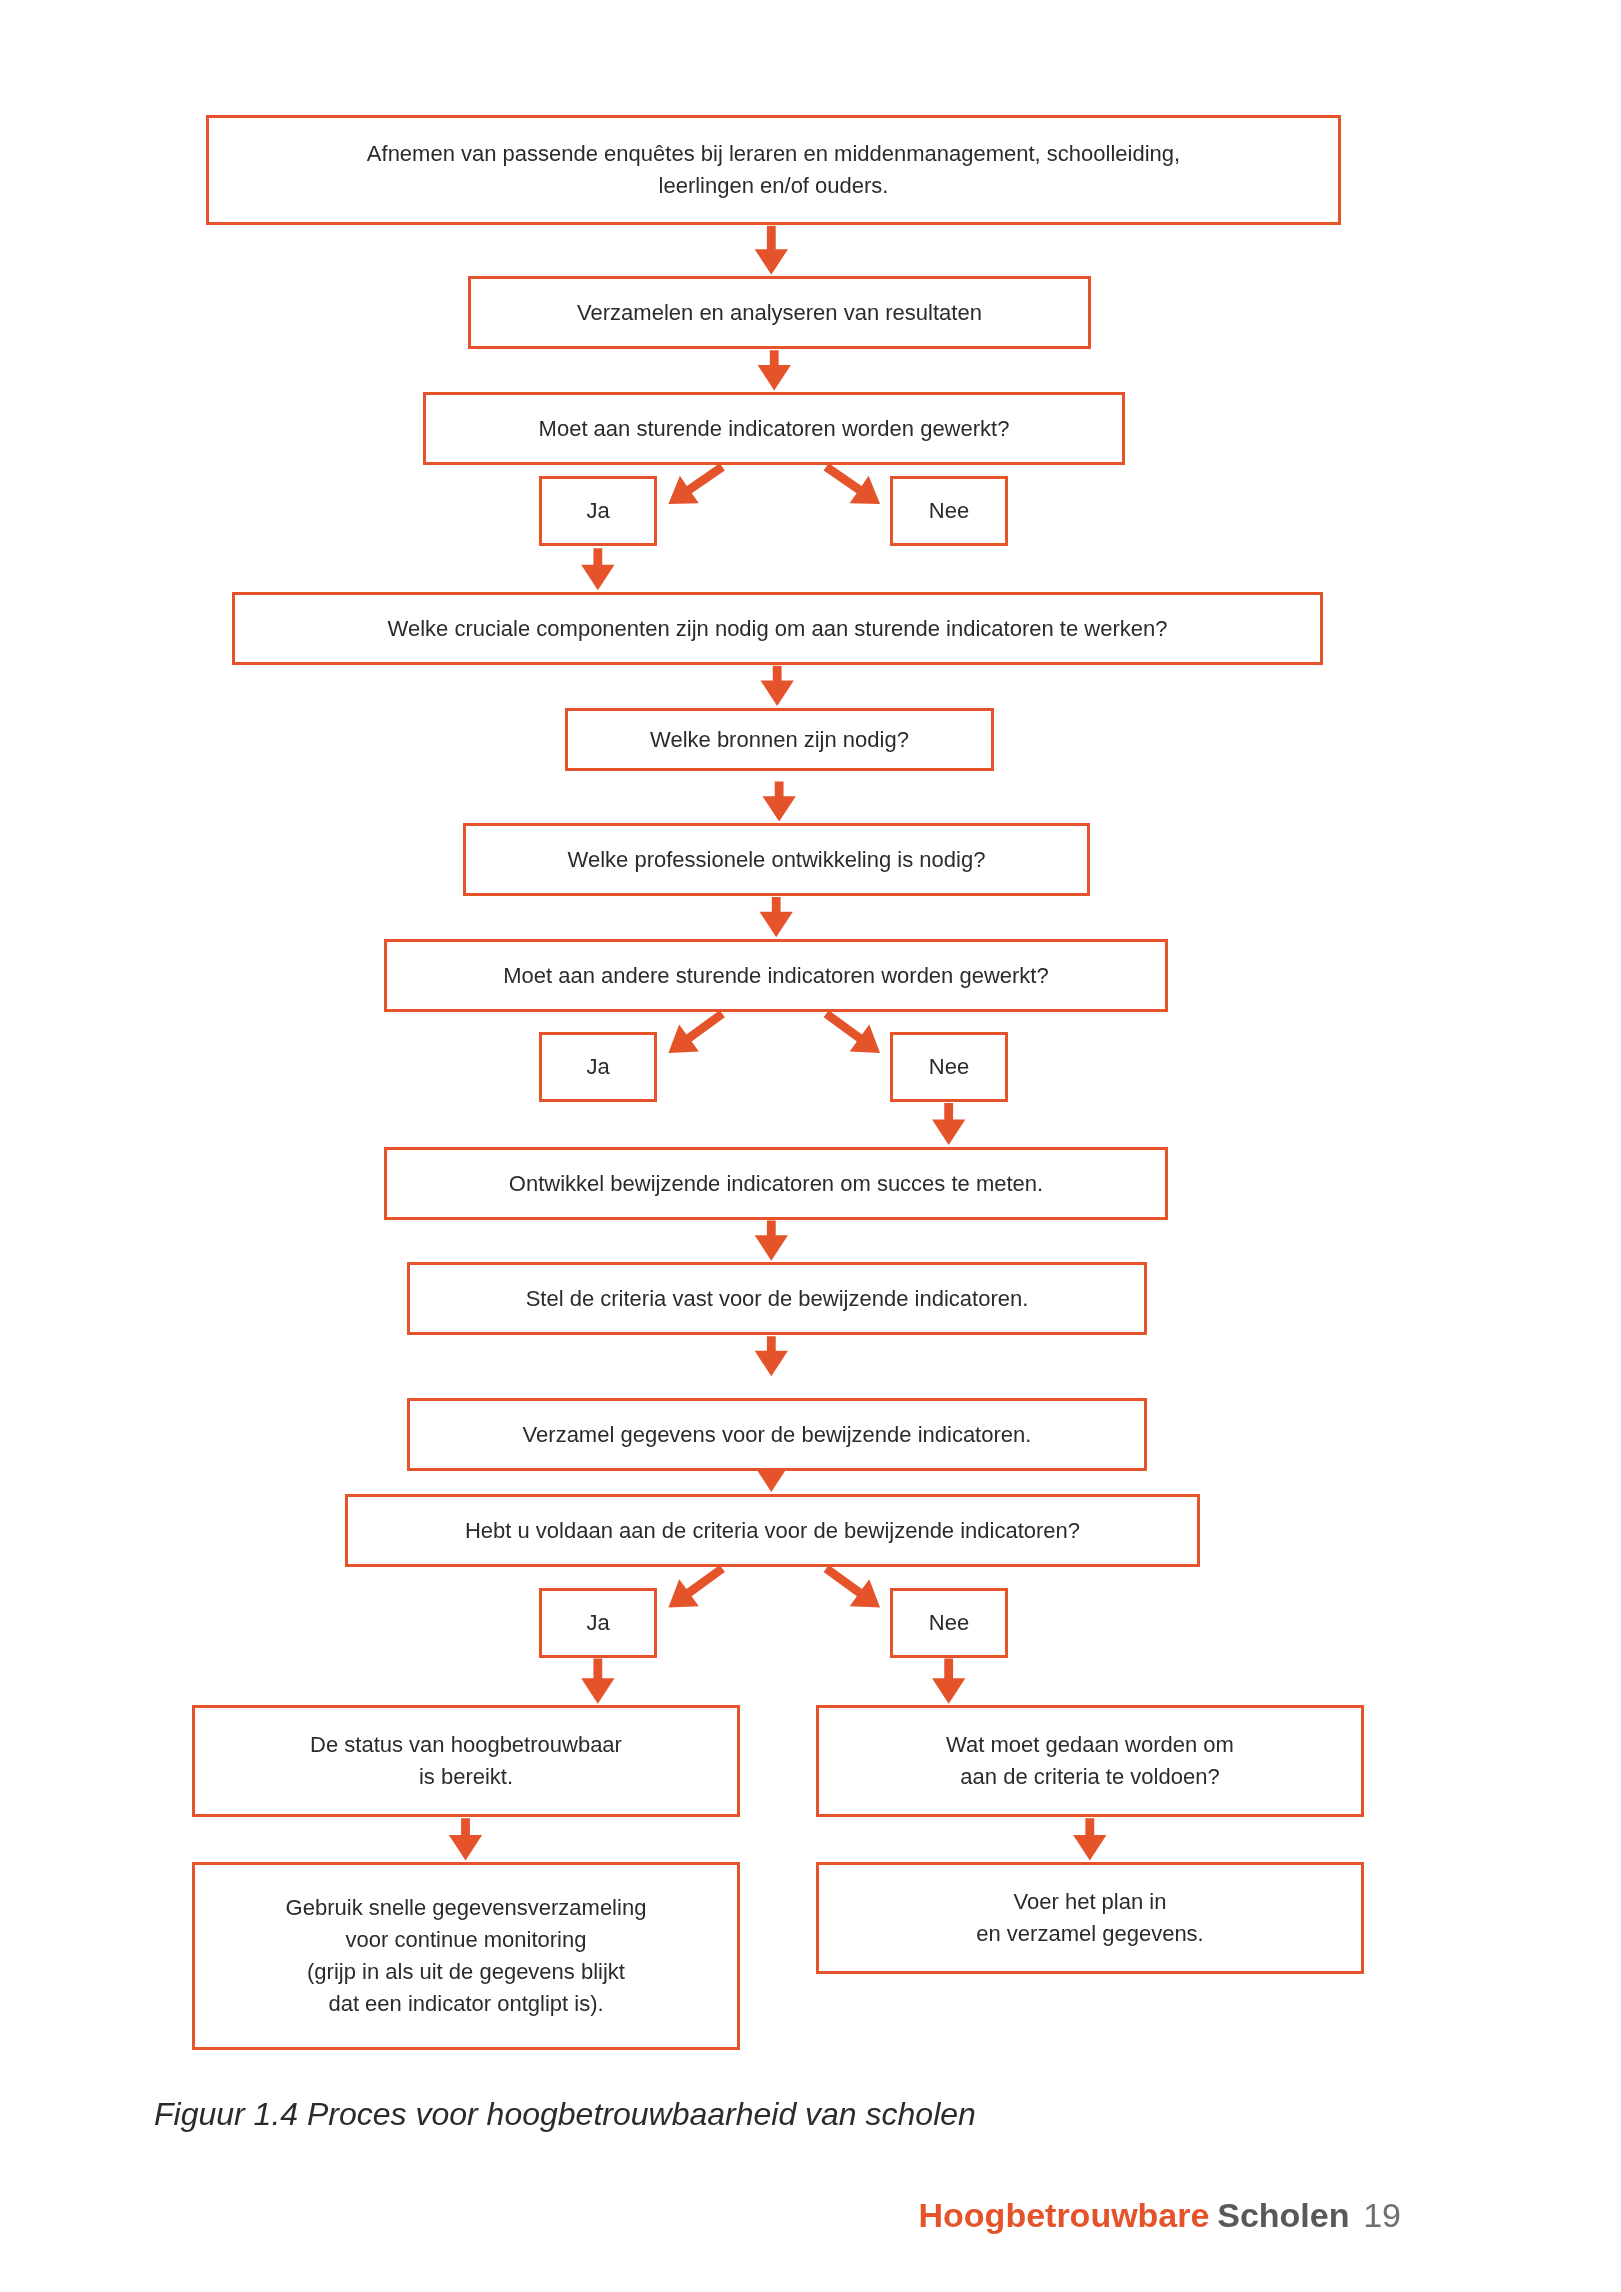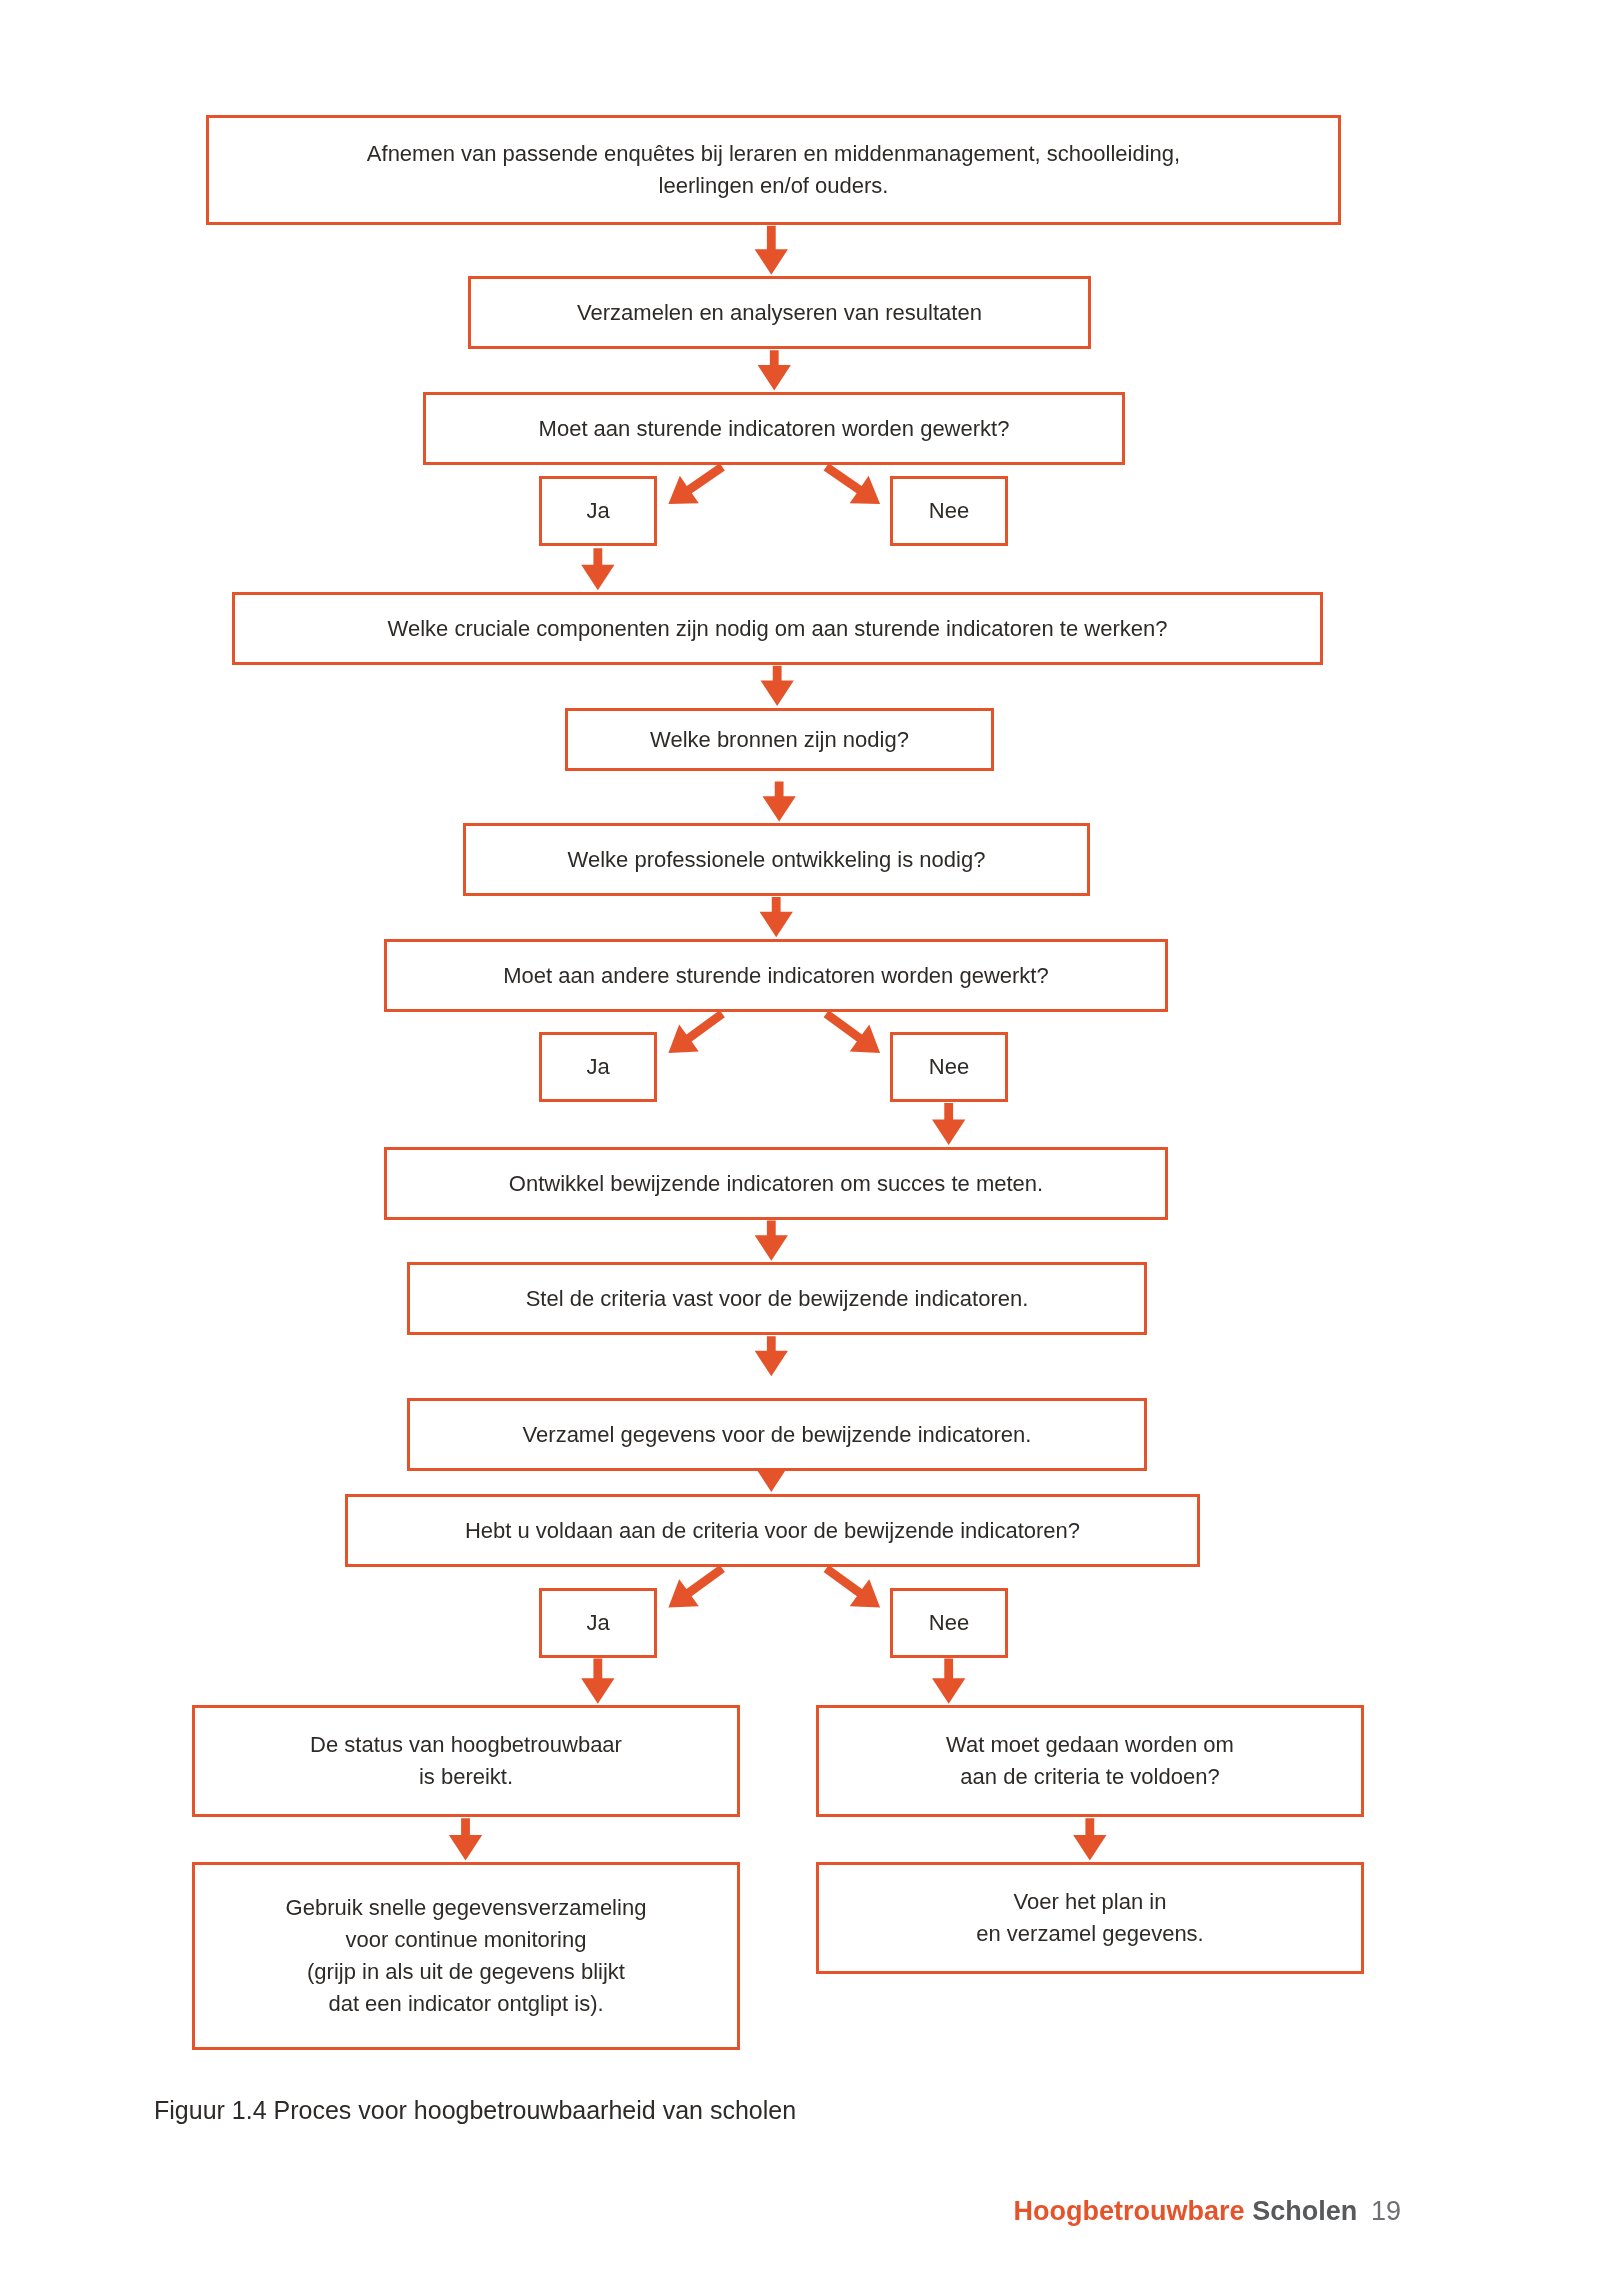--- a/index.html
+++ b/index.html
@@ -25,28 +25,29 @@
     color: #2E2A27;
     font-size: 22px;
     line-height: 1.45;
     white-space: pre-line;
     padding: 0 9.8px;
   }
   .caption {
     position: absolute;
     left: 154px;
     top: 2096px;
-    font-size: 25px;
+    font-style: italic;
+    font-size: 32px;
     color: #2E2A27;
   }
   .footer {
     position: absolute;
     top: 2196px;
     right: 220px;
-    font-size: 27px;
+    font-size: 34px;
     font-weight: bold;
     color: #58595B;
     white-space: nowrap;
   }
   .brand-orange { color: #E5532B; }
   .brand-gray { color: #58595B; margin-left: 7.8px; }
   .page-num { font-weight: normal; color: #6E6F72; margin-left: 13.7px; }
 </style>
 </head>
 <body>

